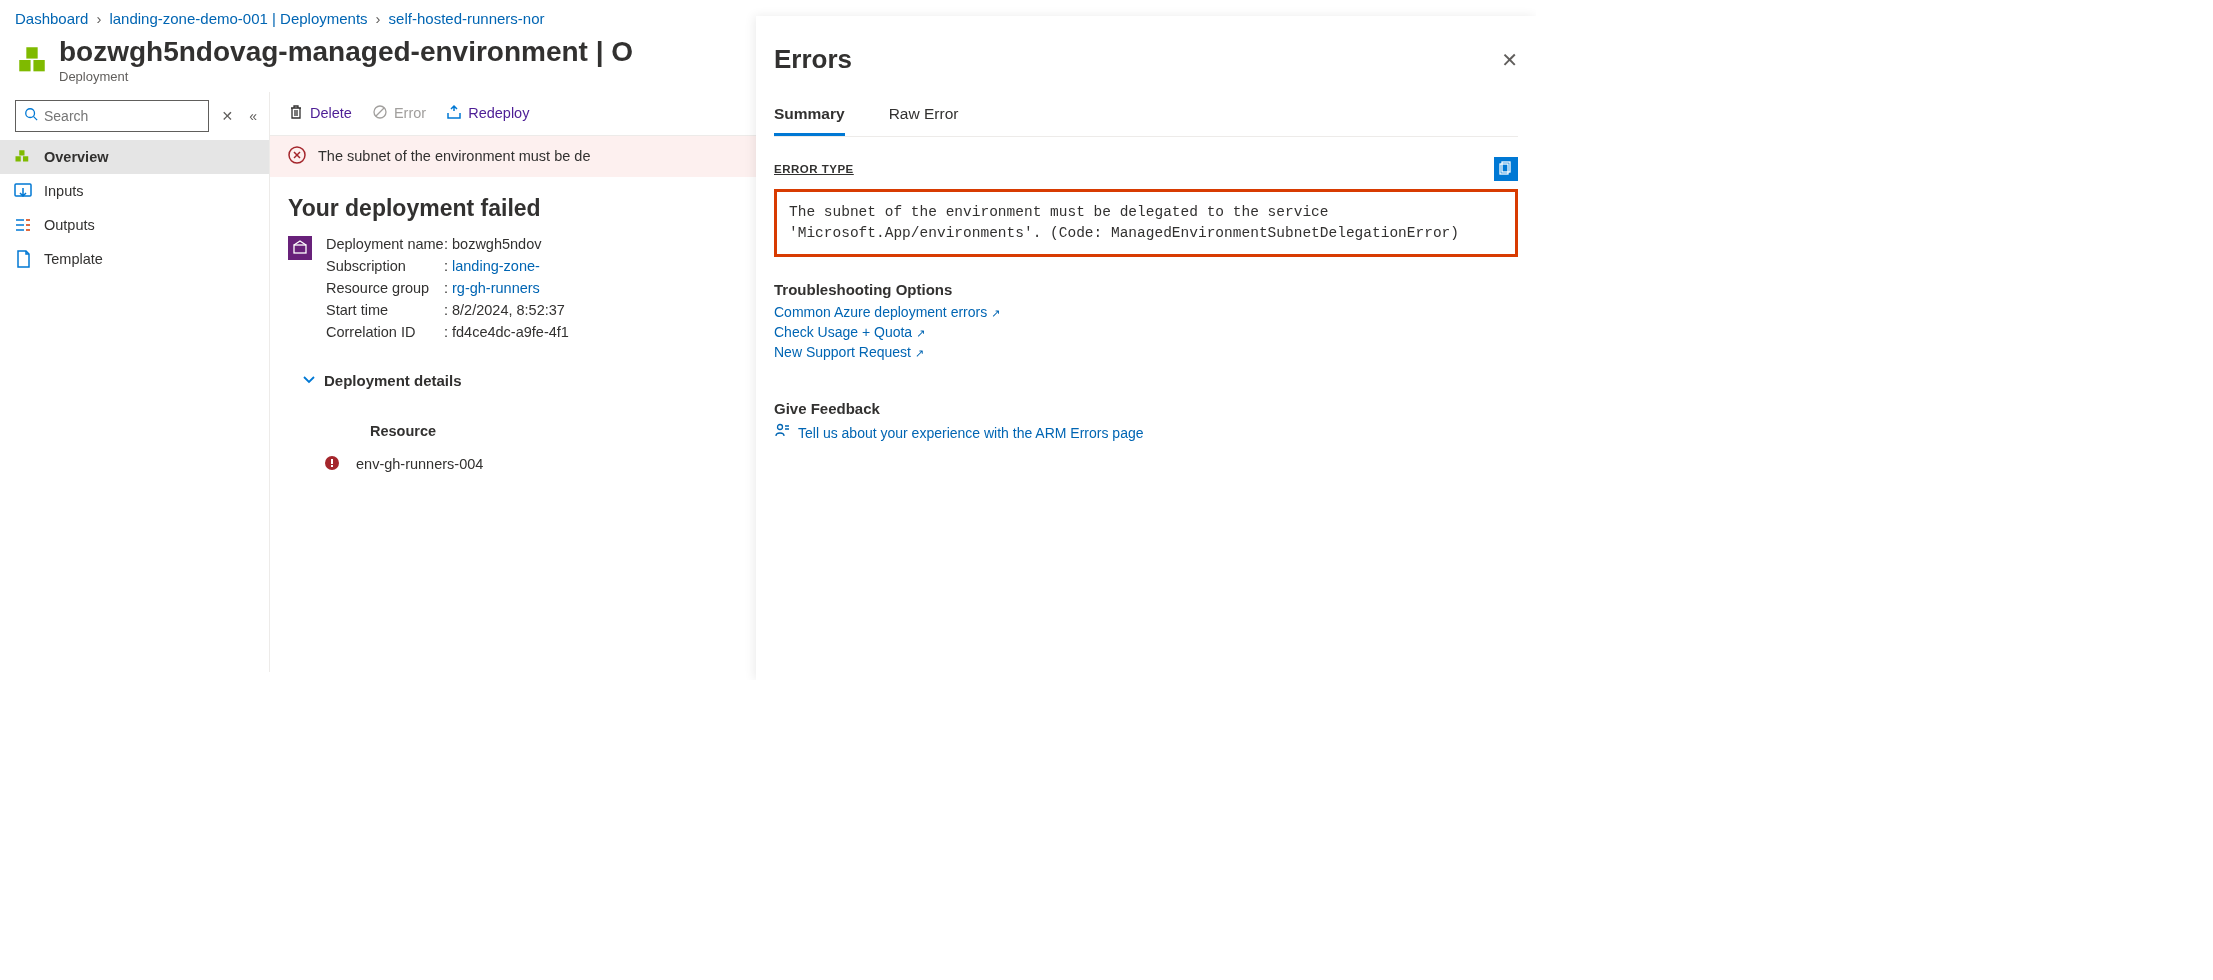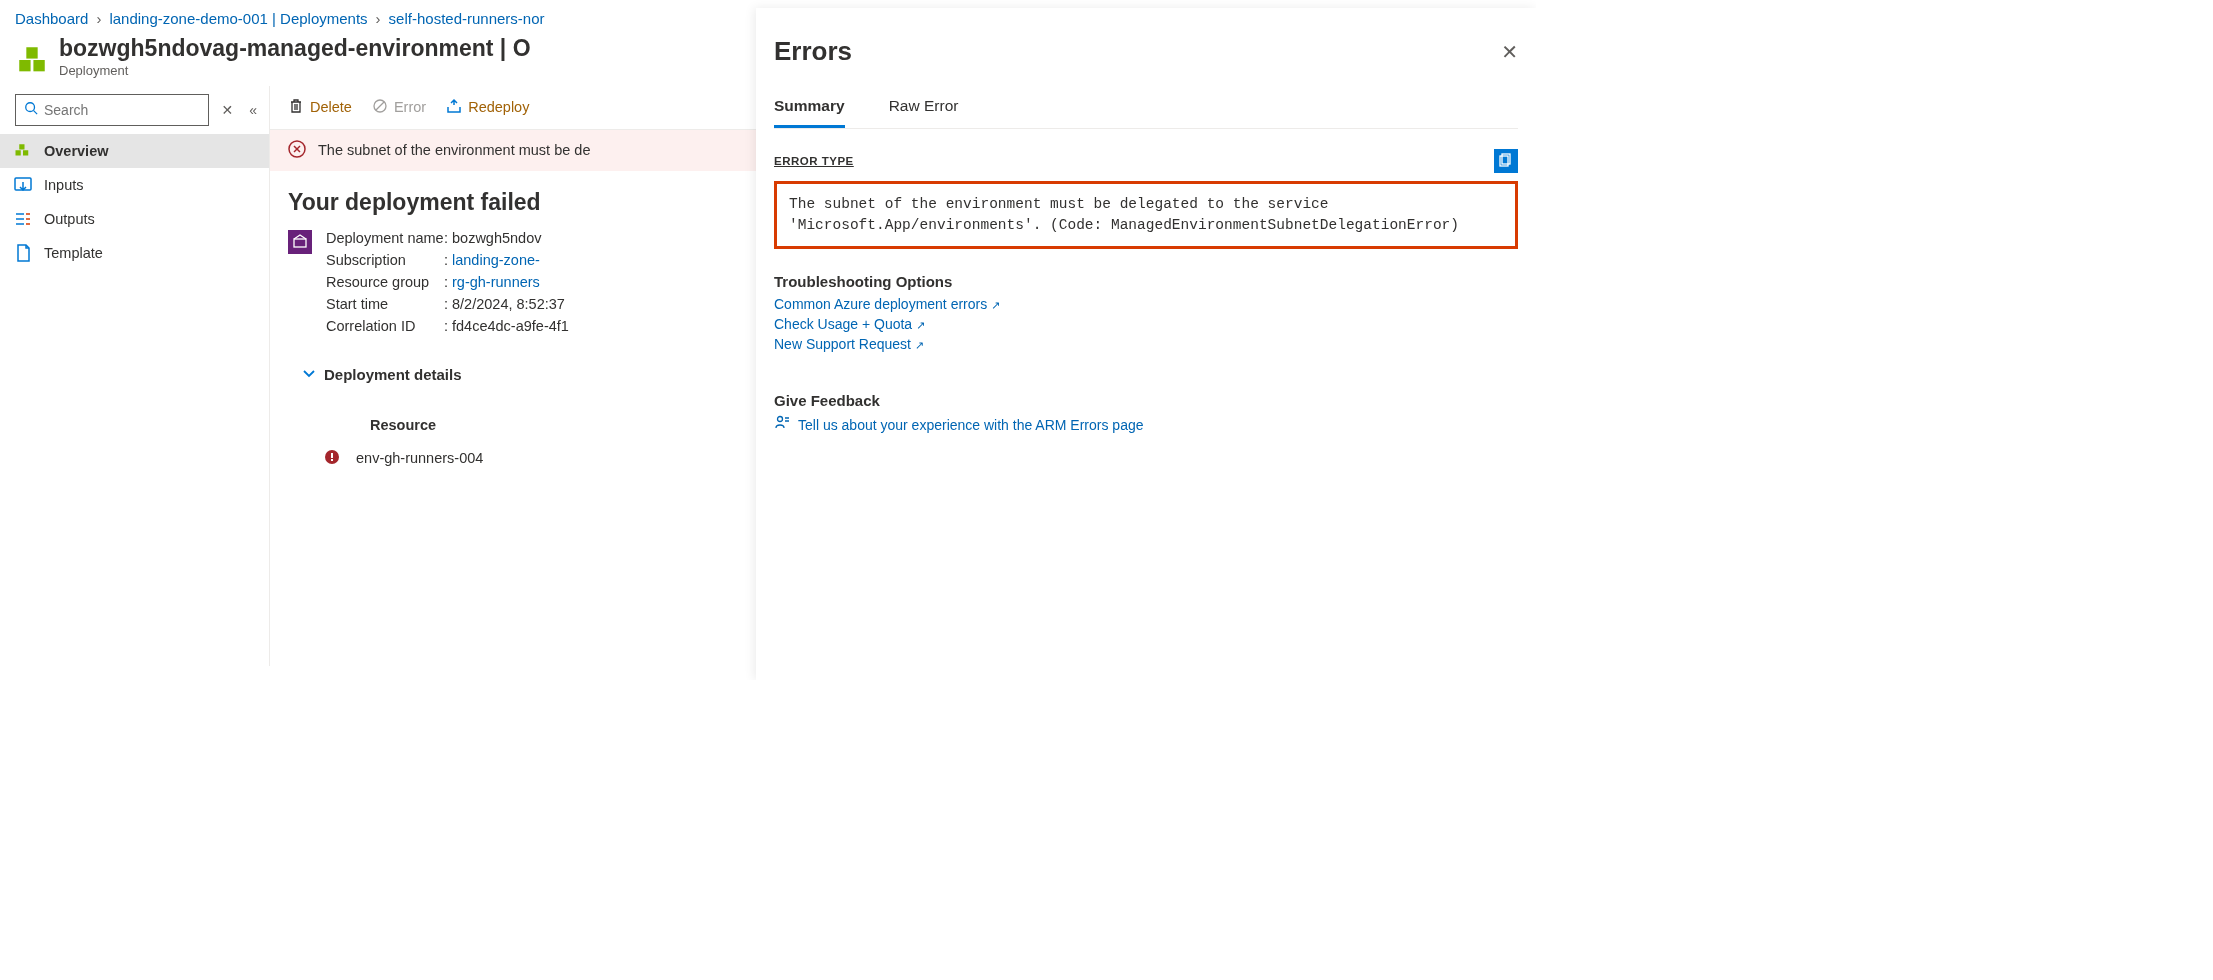--- a/index.html
+++ b/index.html
@@ -27,21 +27,21 @@
     display: flex;
     align-items: flex-start;
     padding: 4px 15px 8px 15px;
   }
   .title-icon {
     width: 34px; height: 34px; margin-right: 10px; margin-top: 8px;
     flex: 0 0 34px;
     display:flex; align-items:center; justify-content:center;
   }
   .title-text h1 {
-    font-size: 23px;
+    font-size: 28px;
     font-weight: 600;
     color: #323130;
     line-height: 1.2;
   }
   .title-sub {
     font-size: 13px;
     color: #605e5c;
   }
   .workspace {
     display: flex;
@@ -98,21 +98,21 @@
     display: flex;
     align-items: center;
     gap: 20px;
     padding: 6px 18px;
     border-bottom: 1px solid #edebe9;
     height: 44px;
   }
   .cmdbtn {
     display: flex; align-items: center; gap: 6px;
     font-size: 14.5px; cursor: pointer;
-    color: #a16207;
+    color: #4c1d95;
   }
   .cmdbtn.disabled { color: #a19f9d; cursor: default; }
 
   .error-banner {
     background: #fdf0ef;
     display: flex;
     align-items: center;
     gap: 12px;
     padding: 10px 18px;
     font-size: 14.5px;
@@ -155,21 +155,21 @@
   }
   .table-row {
     display:flex; align-items:center; gap:16px;
     padding: 10px 18px 10px 54px;
     font-size:14.5px;
   }
 
   
   .flyout {
     position: absolute;
-    right: 0; top: 8px; bottom: 0;
+    right: 0; top: 16px; bottom: 0;
     width: 780px;
     background: #fff;
     box-shadow: -2px 0 10px rgba(0,0,0,0.08);
     padding: 28px 18px;
     z-index: 50;
   }
   .flyout-head {
     display:flex; justify-content:space-between; align-items:center;
   }
   .flyout-title { font-size: 26px; font-weight: 600; }

